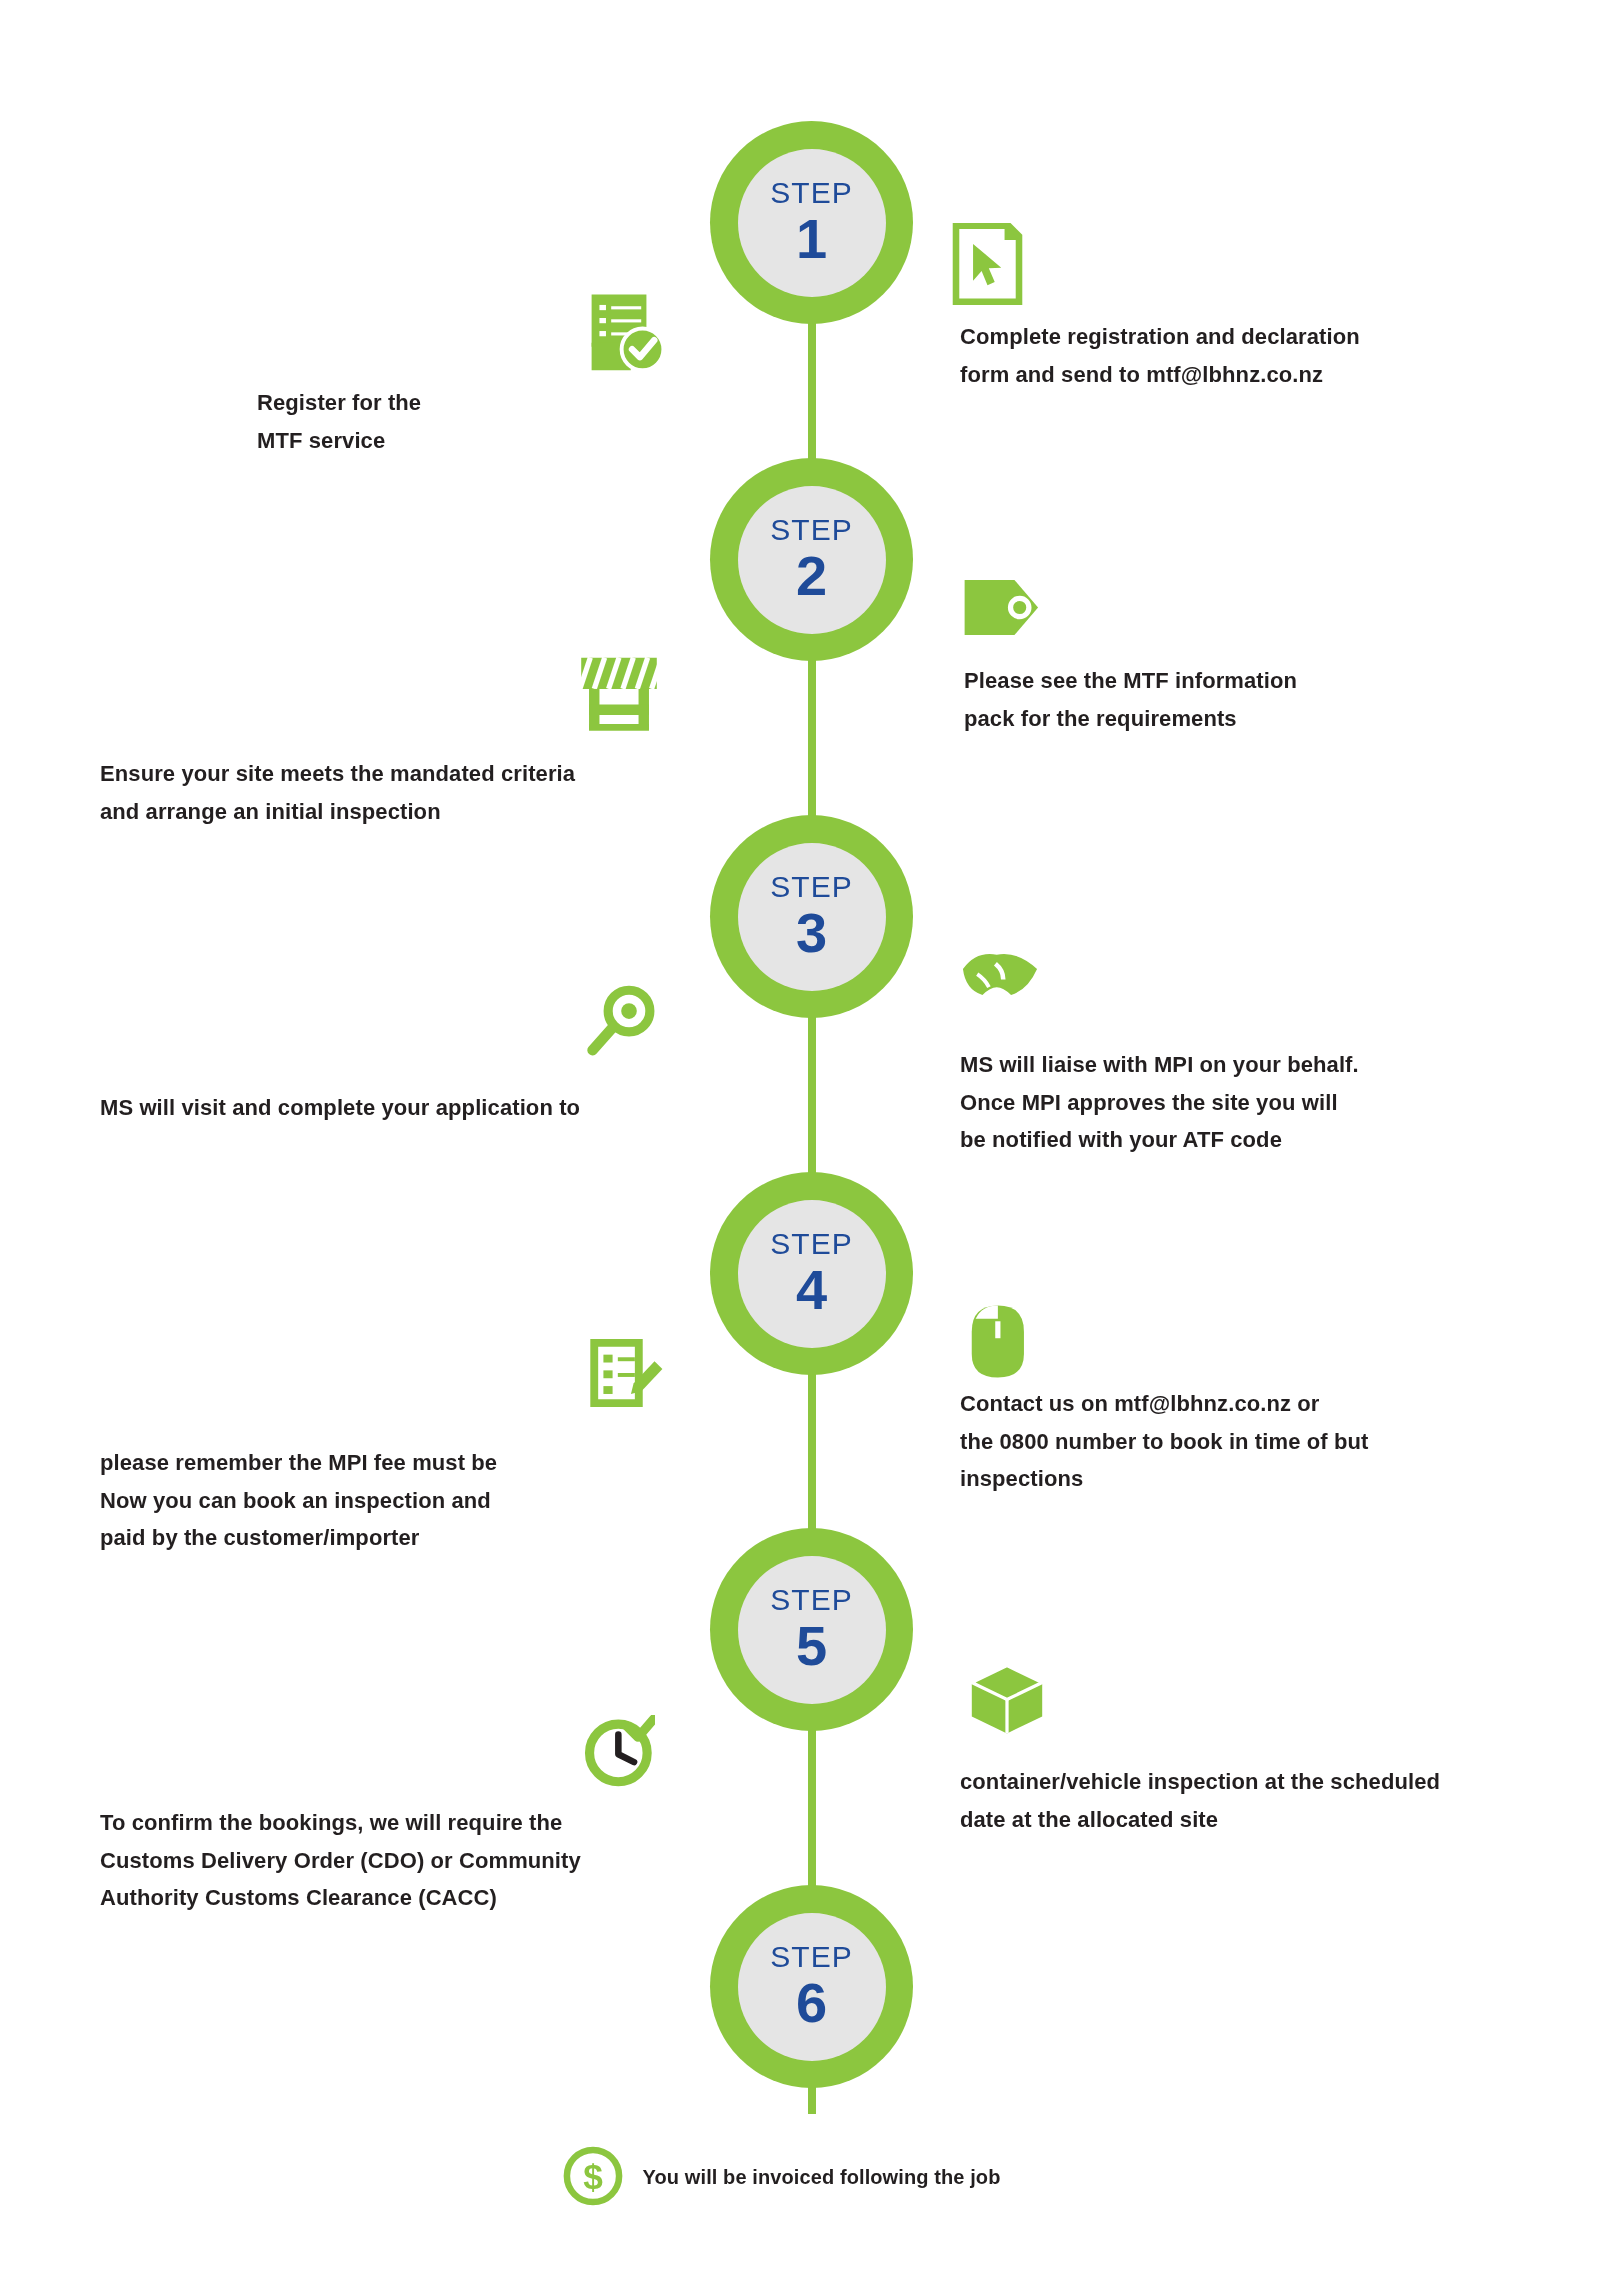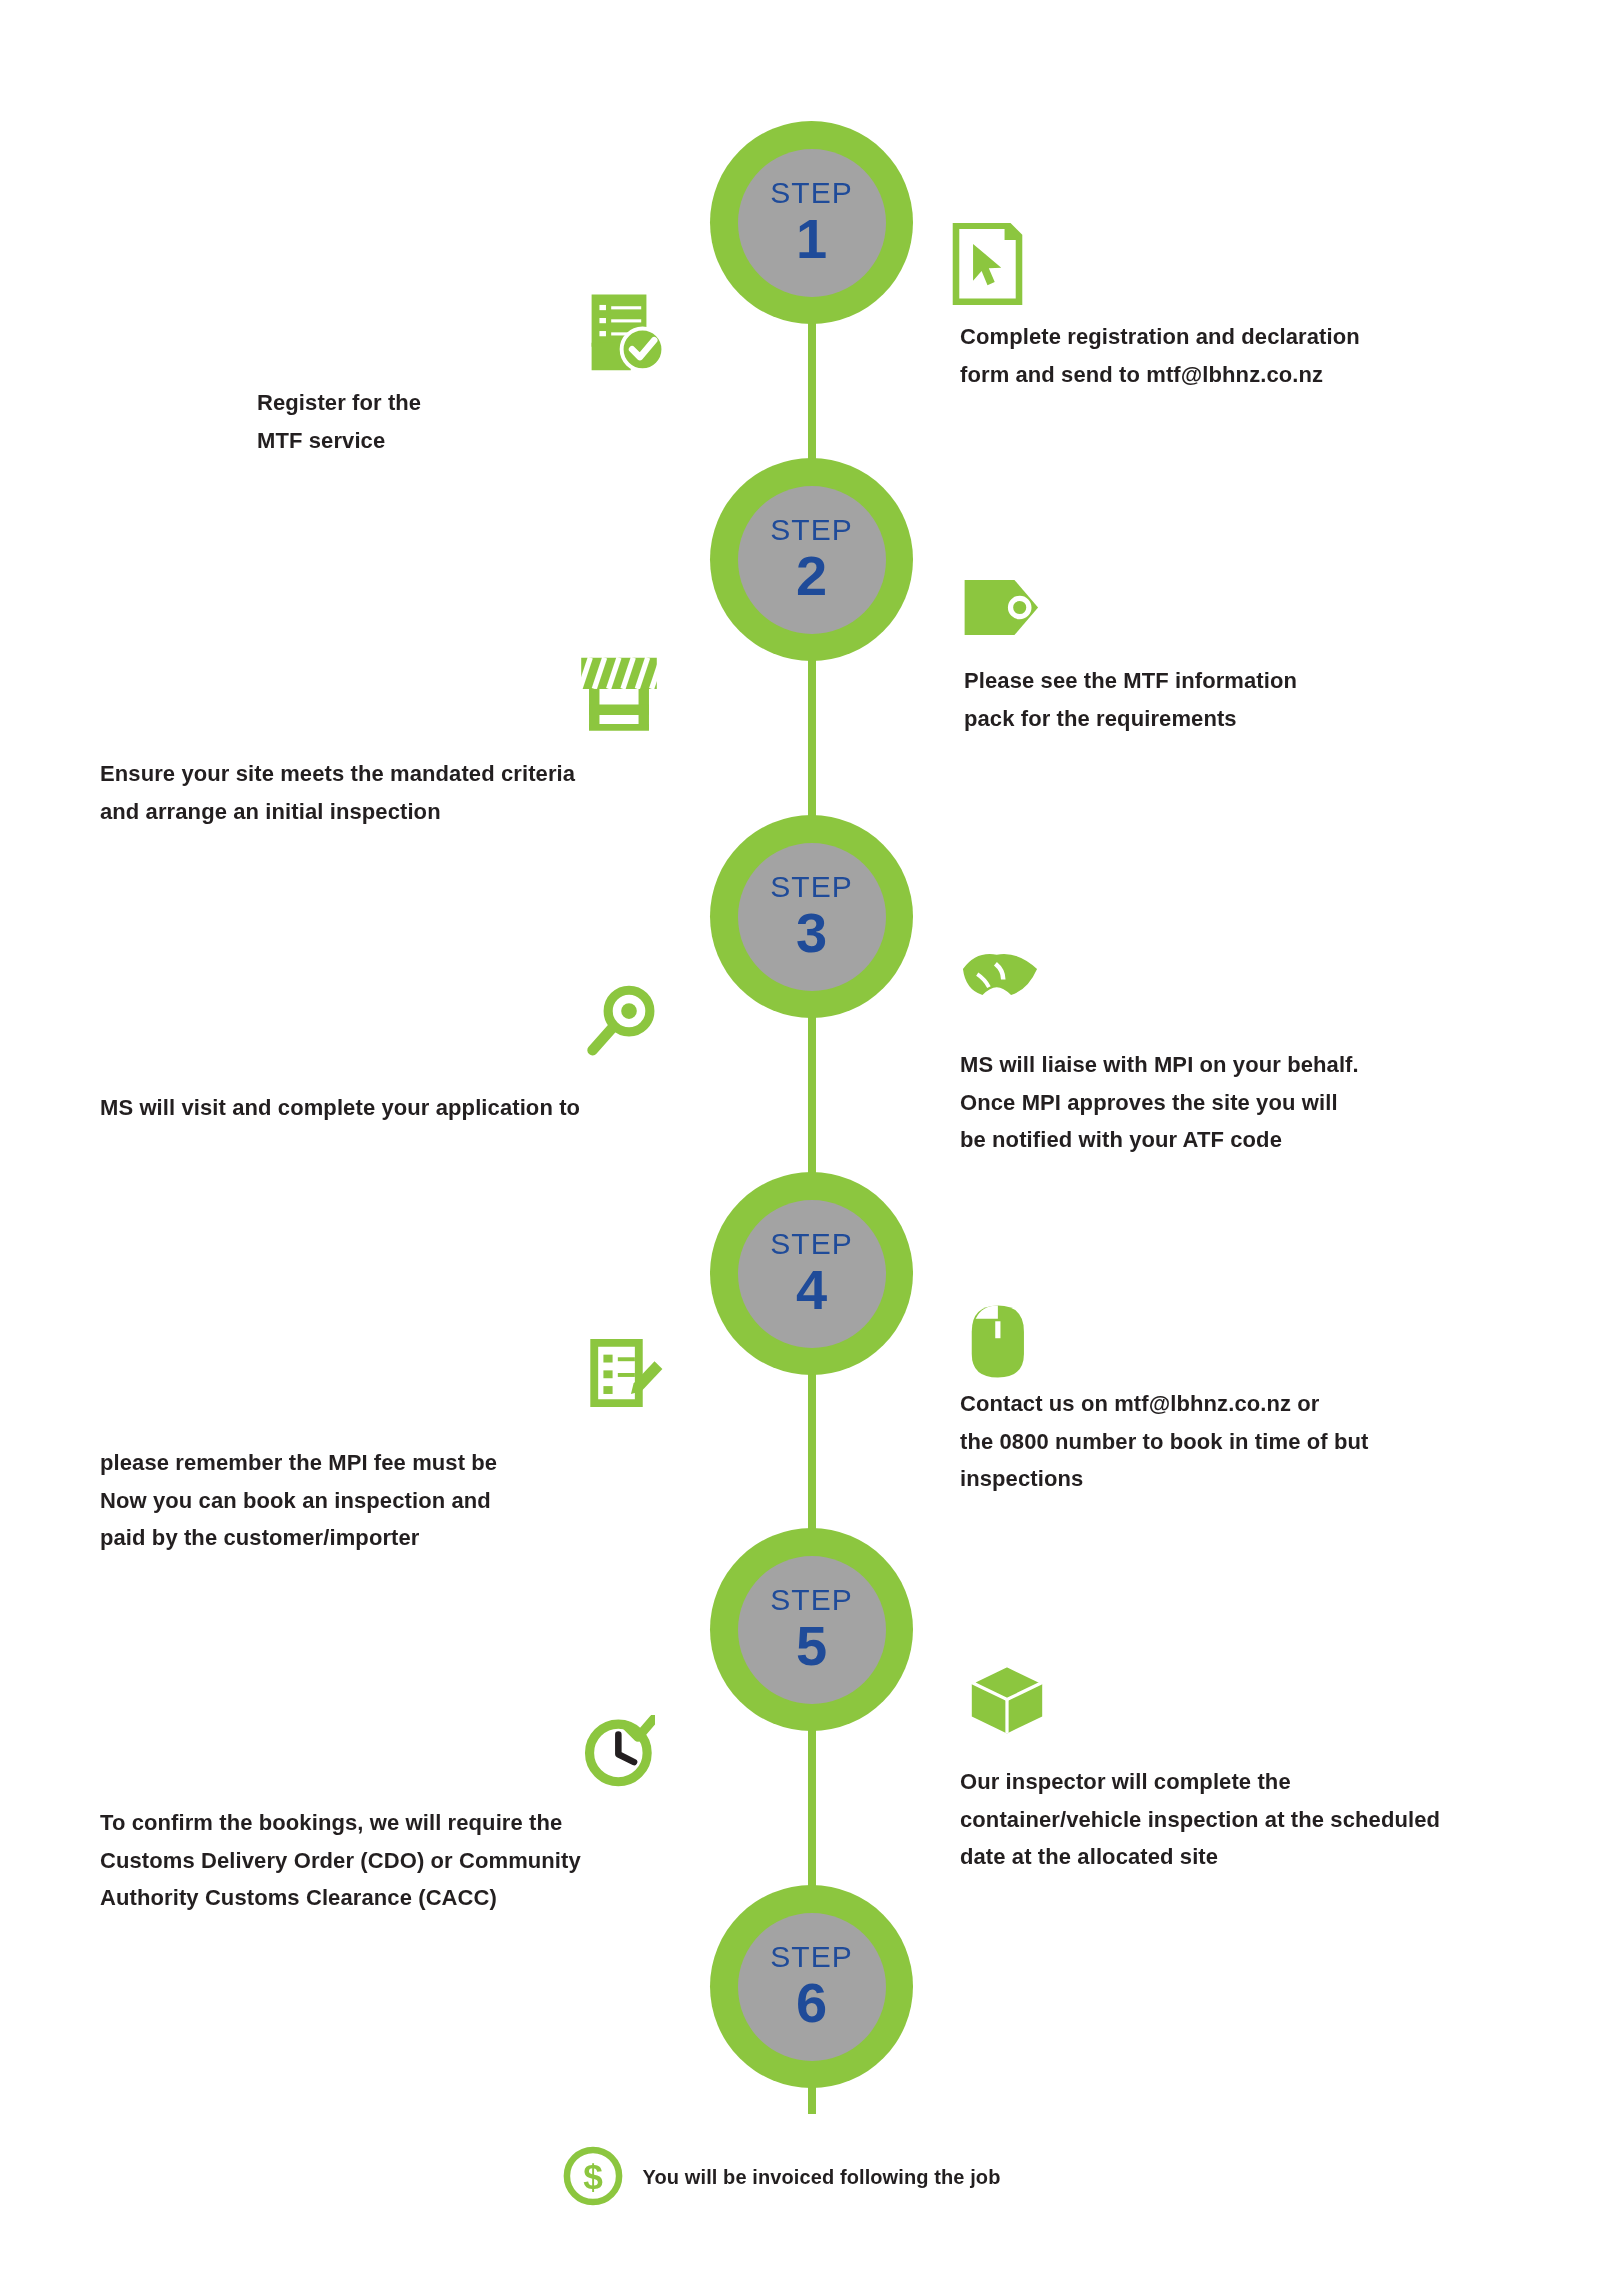--- a/index.html
+++ b/index.html
@@ -17,21 +17,21 @@
 
   
   .step-circle{
     position:absolute; z-index:5;
     width:203px; height:203px; border-radius:50%;
     background:#8cc63f;
     display:flex; align-items:center; justify-content:center;
   }
   .step-inner{
     width:148px; height:148px; border-radius:50%;
-    background:#a3a3a3;
+    background:#e5e5e5;
     display:flex; flex-direction:column; align-items:center; justify-content:center;
     line-height:1;
   }
   .step-word{
     font-size:30px; letter-spacing:1px; color:#1f4b99; font-weight:400;
     margin-bottom:2.6px;
   }
   .step-num{
     font-size:56px; font-weight:700; color:#1f4b99; letter-spacing:0px;
   }
@@ -230,21 +230,20 @@
 
 <div class="icon" style="left:969px;top:1663px;">
   <svg width="76" height="73" viewBox="0 0 58 56">
     <path d="M29 2 l27 13 v26 l-27 13 -27 -13 v-26 z" fill="#8cc63f"></path>
     <path d="M29 2 l27 13 -27 13 -27 -13 z" fill="#8cc63f" stroke="#ffffff" stroke-width="2.5"></path>
     <line x1="29" y1="28" x2="29" y2="54" stroke="#ffffff" stroke-width="2.5"></line>
   </svg>
 </div>
 
 <div class="blk blk-right" style="left:952px;top:1759px;width:563px;">
-  <p>Our inspector will complete the</p>
   <p>container/vehicle inspection at the scheduled</p>
   <p>date at the allocated site</p>
 </div>
 
 <div class="icon" style="left:583px;top:1715px;">
   <svg width="72" height="72" viewBox="0 0 55 55">
     <circle cx="27" cy="29" r="22" fill="none" stroke="#8cc63f" stroke-width="7"></circle>
     <path d="M27 15 v15 l12 6" fill="none" stroke="#231f20" stroke-width="5" stroke-linecap="round" stroke-linejoin="round"></path>
     <path d="M33 8 l9 9 12 -14" fill="none" stroke="#8cc63f" stroke-width="7" stroke-linecap="round" stroke-linejoin="round"></path>
   </svg>

